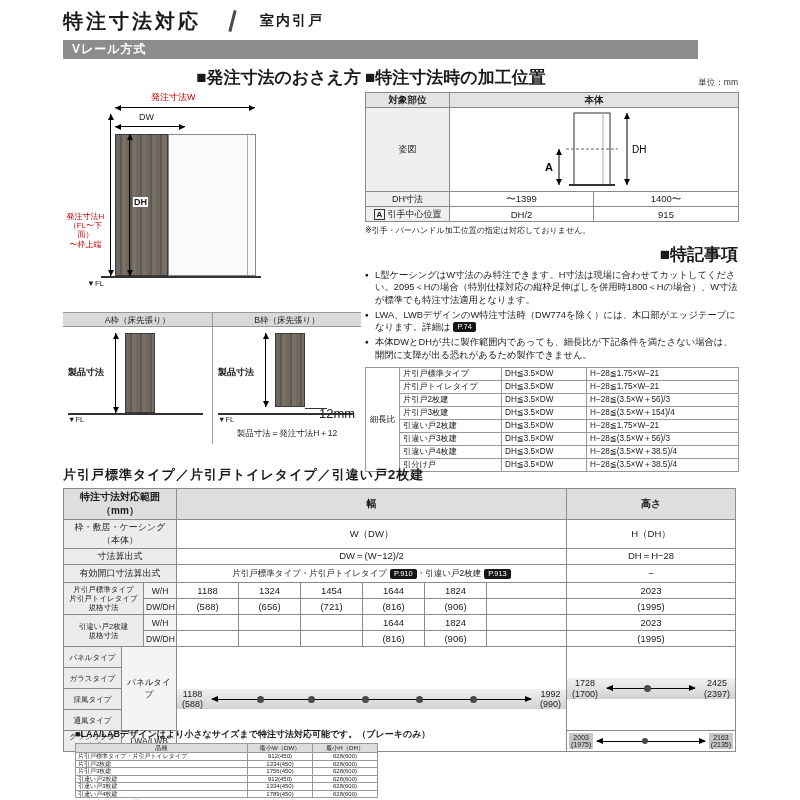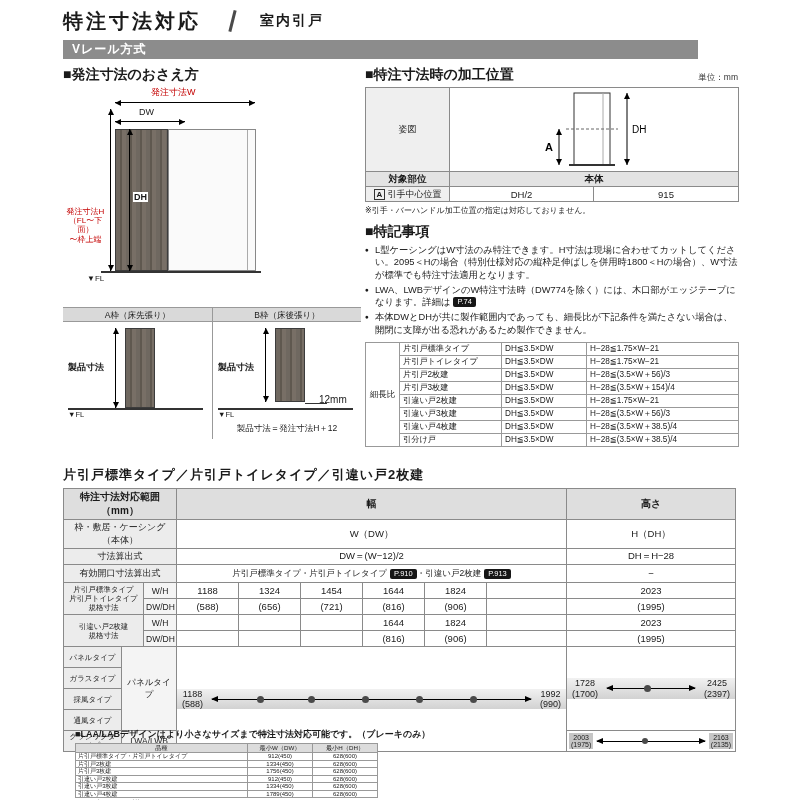--- a/index.html
+++ b/index.html
@@ -7,21 +7,21 @@
   .page { position:relative; width:800px; height:800px; background:#fff; overflow:hidden; }
   .pre { white-space:pre-line; }
 
   
   .hdr { position:absolute; top:8px; left:63px; height:26px; display:flex; align-items:center; }
   .hdr-title { font-size:20px; font-weight:bold; letter-spacing:3px; }
   .hdr-sep { width:3px; height:22px; background:#4a4a4a; margin:0 26px 0 30px; transform:rotate(14deg); }
   .hdr-sub { font-size:14px; font-weight:bold; letter-spacing:2px; }
   .banner { position:absolute; top:40px; left:63px; width:635px; height:19px; background:#8c8c8c; color:#fff; font-size:12px; font-weight:bold; line-height:19px; padding-left:9px; letter-spacing:1px; }
 
-  .sec-h { font-size:14px; font-weight:bold; }
+  .sec-h { font-size:17px; font-weight:bold;text-align:right; }
   .mt { display:block; margin-top:7px; }
 
   
   .leftcol { position:absolute; top:66px; left:63px; width:298px; }
   .mdiag { position:relative; height:212px; margin-top:3px; }
   .dlab { position:absolute; font-size:9px; line-height:1.15; }
   .red { color:#c30000; }
   .bold { font-weight:bold; }
   .door { position:absolute; background:repeating-linear-gradient(90deg,#6f6860 0 4px,#5f584f 4px 6px,#786f66 6px 10px); border:1px solid #3c3c3c; }
   .panel { position:absolute; border:1px solid #888; background:#fafafa; }
@@ -128,28 +128,28 @@
         <div class="fhead">A枠（床先張り）</div>
         <div class="fbody">
           <div class="dlab bold" style="left:5px;top:40px;">製品寸法</div>
           <div class="va" style="left:52px;top:6px;height:80px;"></div>
           <div class="door" style="left:62px;top:6px;width:30px;height:80px;"></div>
           <div class="floorline" style="left:5px;top:86px;width:135px;"></div>
           <div class="dlab" style="left:5px;top:89px;font-size:7.5px;">▼FL</div>
         </div>
       </div>
       <div class="fbox bsep">
-        <div class="fhead">B枠（床後張り）</div>
+        <div class="fhead">B枠（床先張り）</div>
         <div class="fbody">
           <div class="dlab bold" style="left:5px;top:40px;">製品寸法</div>
           <div class="va" style="left:52px;top:6px;height:74px;"></div>
           <div class="door" style="left:62px;top:6px;width:30px;height:74px;"></div>
           <div class="floorline" style="left:5px;top:86px;width:135px;"></div>
           <div class="tick" style="left:92px;top:81px;width:22px;"></div>
-          <div class="dlab" style="left:106px;top:72px;font-size:10px;">12mm</div>
+          <div class="dlab" style="left:106px;top:80px;font-size:13px;">12mm</div>
           <div class="dlab" style="left:5px;top:89px;font-size:7.5px;">▼FL</div>
         </div>
         <div class="fcap">製品寸法＝発注寸法H＋12</div>
       </div>
     </div>
   </div>
 
   <div class="rightcol">
     <div class="rhead">
       <span class="sec-h">■特注寸法時の加工位置</span>
@@ -157,41 +157,46 @@
     </div>
 
     <table class="ptbl">
       <colgroup>
           <col style="width:84px">
           <col style="width:144px">
           <col style="width:145px">
         </colgroup>
       <tbody>
           <tr>
+        <td class="hd1">対象部位</td>
+        <td class="hd1" colspan="2">本体</td>
+      </tr>
+      <tr>
         <td class="plbl">姿図</td>
         <td class="figcell" colspan="2">
           <svg width="250" height="80" viewBox="0 0 250 80">
             <rect x="105" y="4" width="36" height="72" fill="#ffffff" stroke="#333"></rect>
             <line x1="134" y1="4" x2="134" y2="76" stroke="#aaaaaa"></line>
             <line x1="97" y1="40" x2="149" y2="40" stroke="#666666" stroke-dasharray="3,2"></line>
             <line x1="90" y1="40" x2="90" y2="76" stroke="#000"></line>
             <polygon points="90,40 87,46 93,46" fill="#000"></polygon>
             <polygon points="90,76 87,70 93,70" fill="#000"></polygon>
             <text x="76" y="62" font-size="11" font-weight="bold">A</text>
             <line x1="158" y1="4" x2="158" y2="76" stroke="#000"></line>
             <polygon points="158,4 155,10 161,10" fill="#000"></polygon>
             <polygon points="158,76 155,70 161,70" fill="#000"></polygon>
             <text x="163" y="44" font-size="10">DH</text>
             <line x1="100" y1="76" x2="146" y2="76" stroke="#333" stroke-width="2"></line>
           </svg>
         </td>
       </tr>
-      <tr>
-        <td class="hd1">対象部位</td>
-        <td class="hd1" colspan="2">本体</td>
+      <tr style="height:15px;">
+        <td class="plbl">DH寸法</td>
+        <td>〜1399</td>
+        <td>1400〜</td>
       </tr>
       <tr style="height:15px;">
         <td class="plbl">
           <span class="amark">A</span><span>引手中心位置</span>
         </td>
         <td>DH/2</td>
         <td>915</td>
       </tr>
     </tbody>
       </table>

